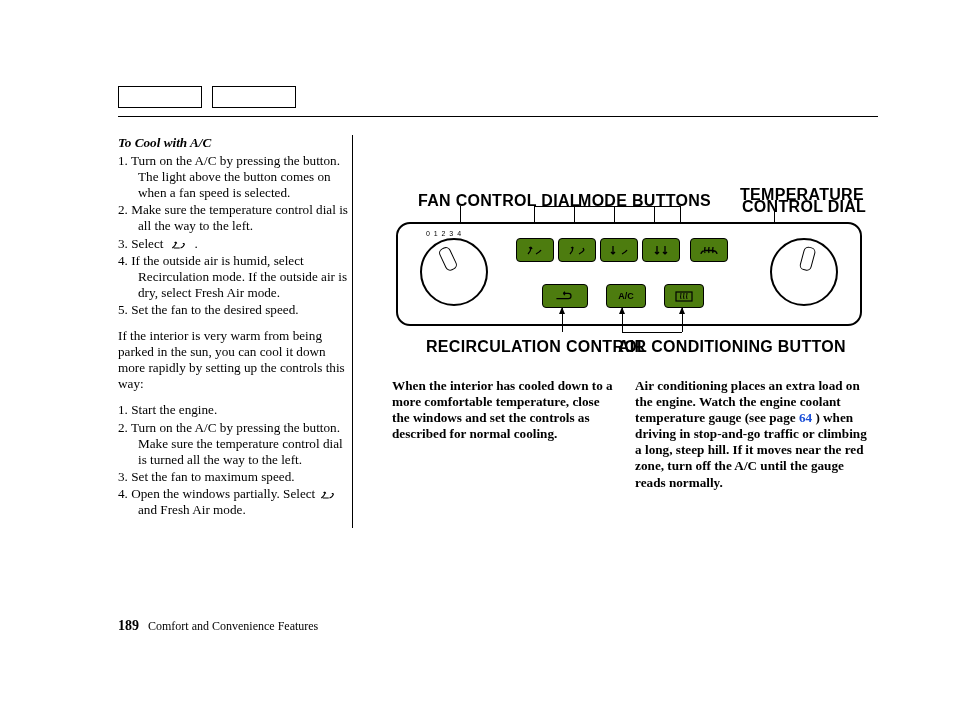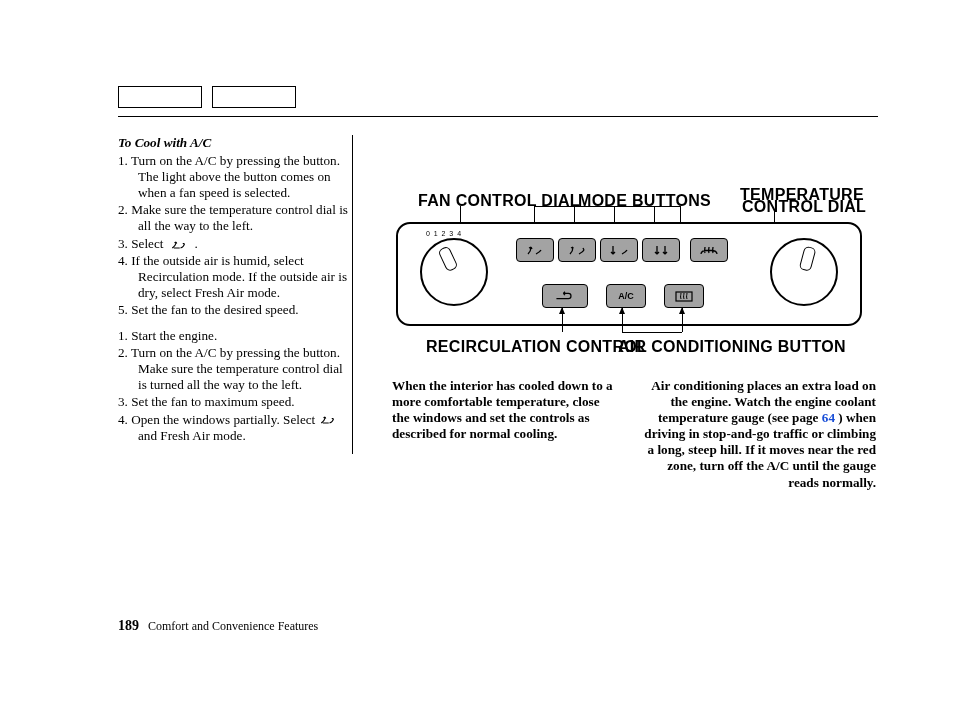--- a/index.html
+++ b/index.html
@@ -52,21 +52,20 @@
     padding-right: 0;
     border-right: 1px solid #000;
   }
   .col2 {
     width: 230px;
     padding: 0 10px 0 14px;
   }
   .col3 {
     width: 244px;
     padding-left: 6px;
-    text-align: right;
   }
   .subhead {
     font-weight: bold;
     font-style: italic;
     margin-bottom: 2px;
   }
   ol {
     margin: 0 0 10px 0;
     padding-left: 0;
     list-style: none;
@@ -149,21 +148,21 @@
   }
   .btnrow {
     position: absolute;
     display: flex;
     gap: 4px;
   }
   .sbtn {
     width: 36px; height: 22px;
     border: 1.5px solid #000;
     border-radius: 4px;
-    background: #a3a3a3;
+    background: #4d7c0f;
     display:flex;
     align-items:center;
     justify-content:center;
   }
   .sbtn svg { width: 24px; height: 14px; }
   .sbtn.ac { font-family: Arial; font-size:9px; font-weight:bold;}
   .arrow {
     position:absolute;
     width:1px;
     background:#000;
@@ -204,20 +203,21 @@
       <div class="subhead">To Cool with A/C</div>
       <ol>
         <li>Turn on the A/C by pressing the button. The light above the button comes on when a fan speed is selected.</li>
         <li>Make sure the temperature control dial is all the way to the left.</li>
         <li>Select&nbsp;&nbsp;<span class="glyph"><svg viewBox="0 0 24 14">
                 <path d="M3 12c3-2 5-4 5-8M8 4l-2 1M8 4l1 2M14 12c3-1 5-3 5-6M19 6l-2 0M19 6l0 2M5 12c2 0 4 0 8 0" fill="none" stroke="#000" stroke-width="1.5"></path>
               </svg></span>&nbsp;&nbsp;.</li>
         <li>If the outside air is humid, select Recirculation mode. If the outside air is dry, select Fresh Air mode.</li>
         <li>Set the fan to the desired speed.</li>
       </ol>
+      <p>If the interior is very warm from being parked in the sun, you can cool it down more rapidly by setting up the controls this way:</p>
       <ol>
         <li>Start the engine.</li>
         <li>Turn on the A/C by pressing the button. Make sure the tempera­ture control dial is turned all the way to the left.</li>
         <li>Set the fan to maximum speed.</li>
         <li>Open the windows partially. Select <span class="glyph"><svg viewBox="0 0 24 14">
                 <path d="M3 12c3-2 5-4 5-8M8 4l-2 1M8 4l1 2M14 12c3-1 5-3 5-6M19 6l-2 0M19 6l0 2M5 12c2 0 4 0 8 0" fill="none" stroke="#000" stroke-width="1.5"></path>
               </svg></span> and Fresh Air mode.</li>
       </ol>
     </div>
   </div>

